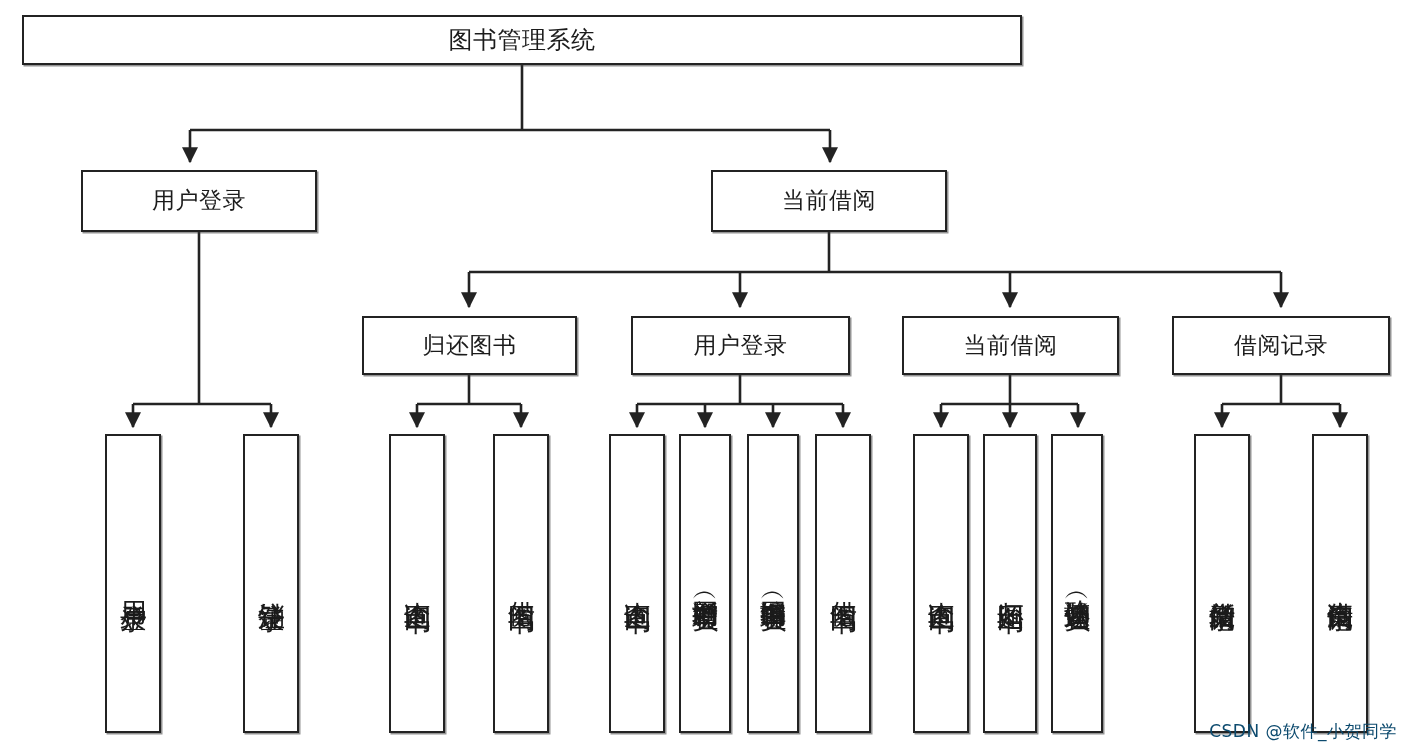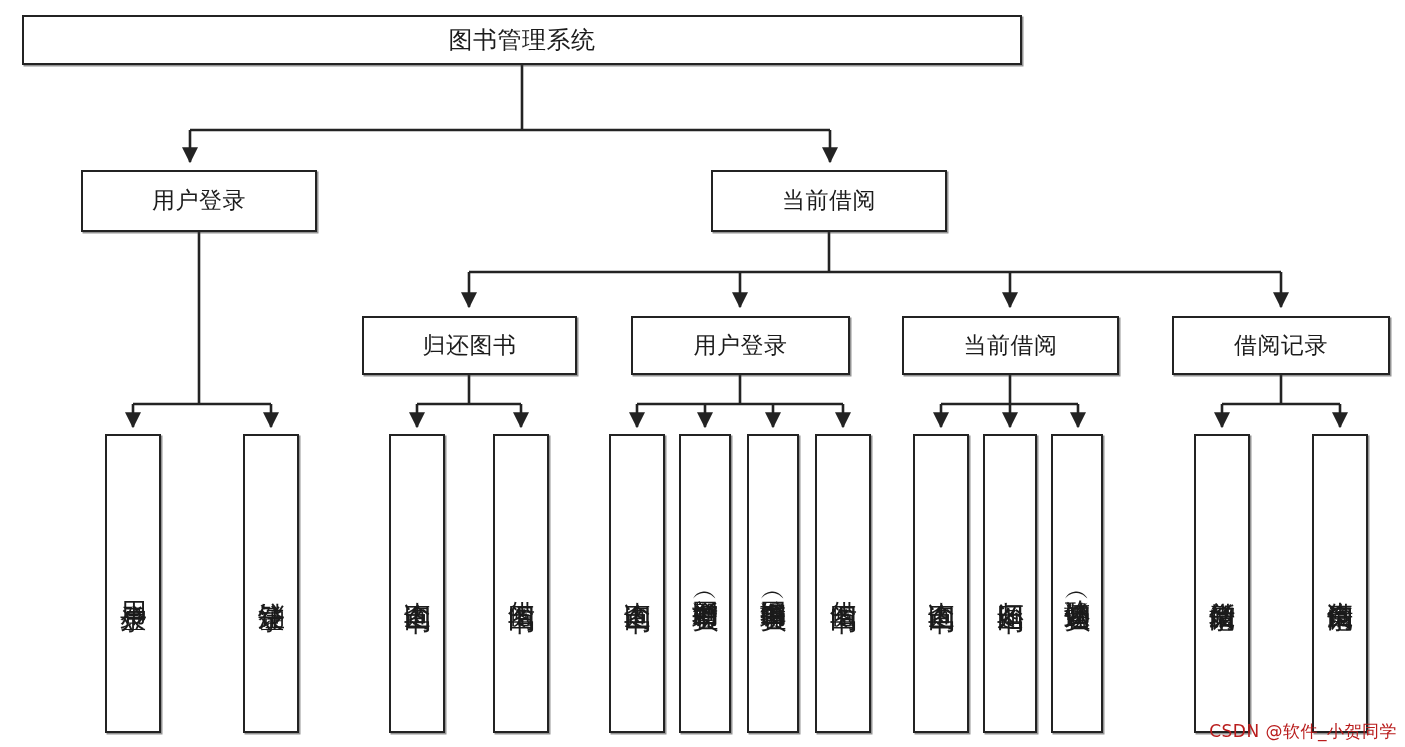--- a/index.html
+++ b/index.html
@@ -67,21 +67,21 @@
   }
   .v-node.tall .label {
     font-size: 26px;
     letter-spacing: 1px;
   }
   .watermark {
     position: absolute;
     right: 8px;
     bottom: 4px;
     font-size: 17px;
-    color: #b91c1c;
+    color: #0c4a6e;
     letter-spacing: 0.5px;
     white-space: nowrap;
     font-family: "DejaVu Sans", "Liberation Sans", sans-serif;
   }
 </style>
 </head>
 <body>
 
 <div id="canvas">
 

